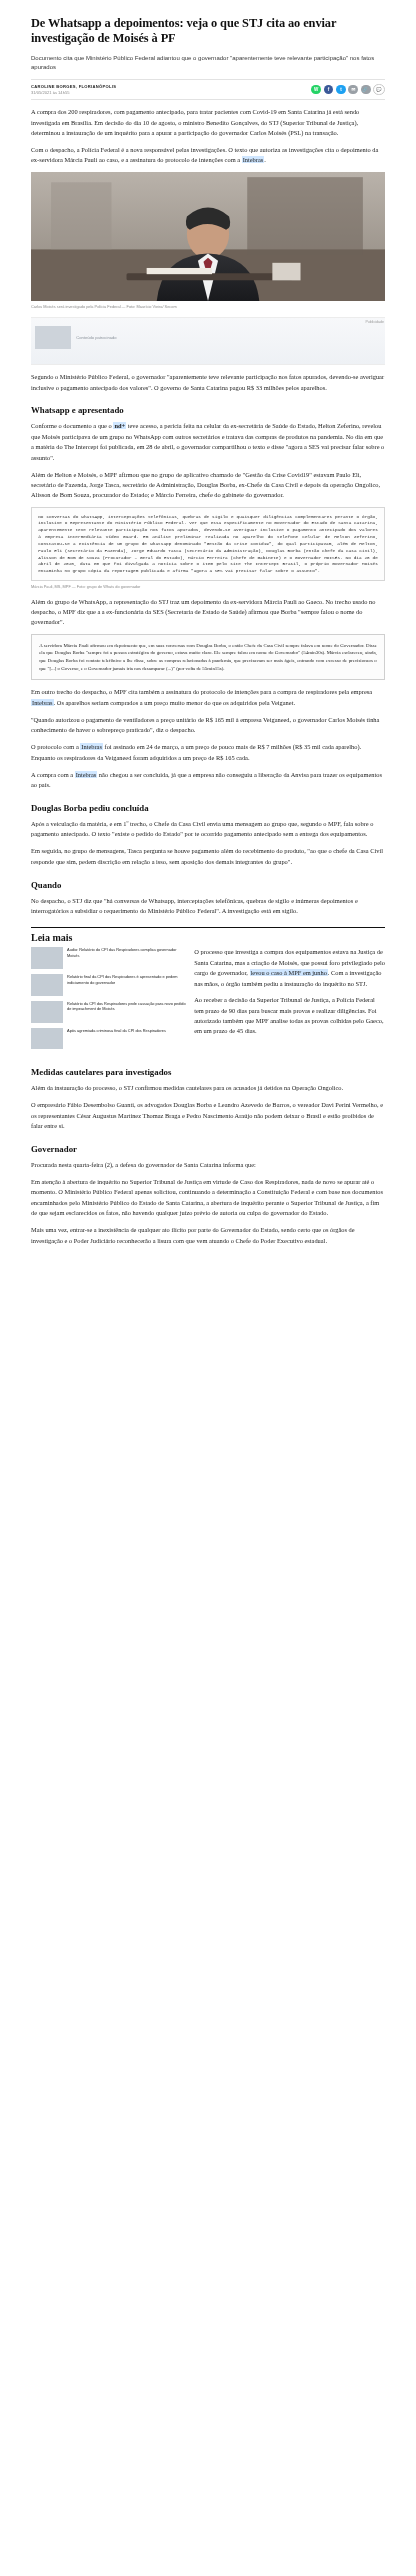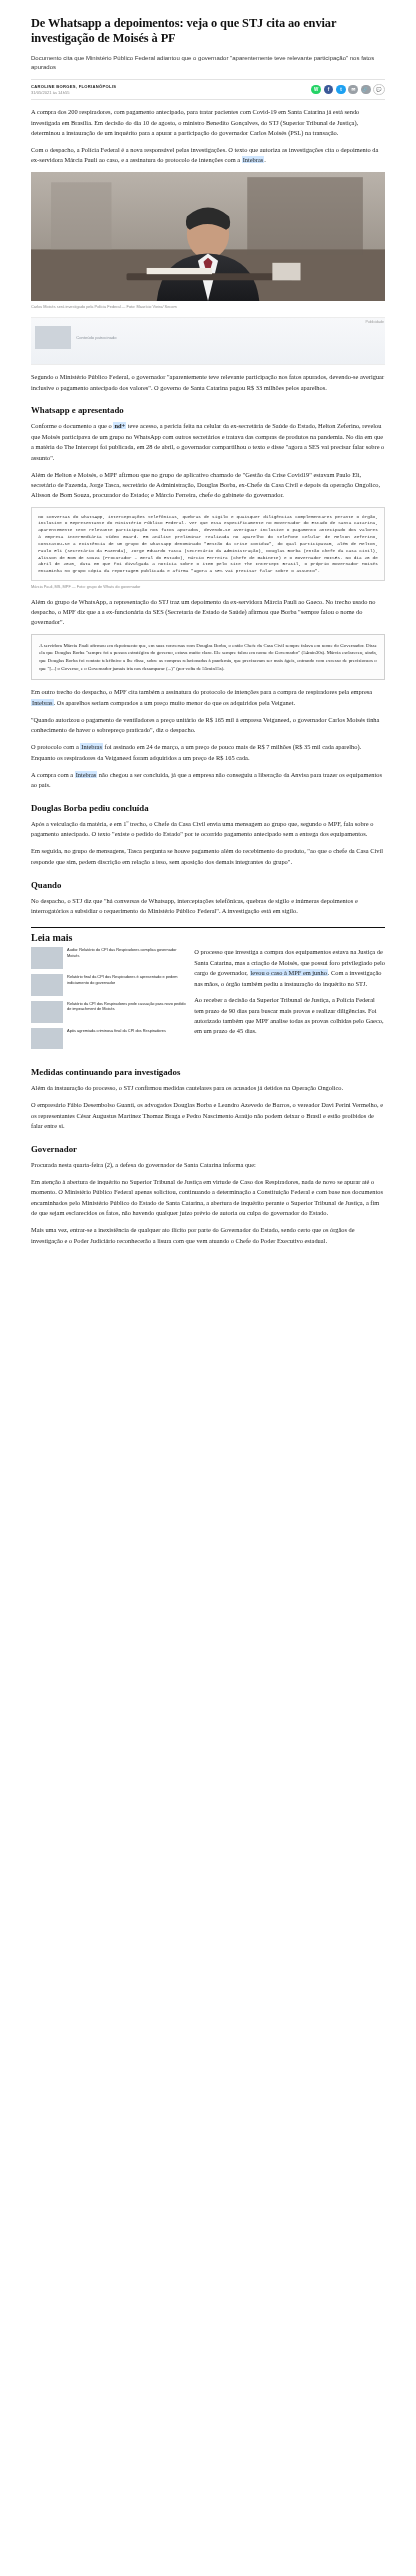--- a/index.html
+++ b/index.html
@@ -299,21 +299,21 @@
             <div class="leia-text">Após agremiada criminosa final da CPI dos Respiradores</div>
           </div>
         </div>
         <div class="leia-right">
           <p><span>O processo que investiga a compra dos equipamentos estava na Justiça de Santa Catarina, mas a criação de Moisés, que possui foro privilegiado pelo cargo de governador, </span><span class="hl-pill">levou o caso à MPF em junho</span><span>. Com a investigação nas mãos, o órgão também pediu a instauração do inquérito no STJ.</span></p>
           <p>Ao receber a decisão da Superior Tribunal de Justiça, a Polícia Federal tem prazo de 90 dias para buscar mais provas e realizar diligências. Foi autorizado também que MPF analise todas as provas colhidas pelo Gaeco, em um prazo de 45 dias.</p>
         </div>
       </div>
     </div>
 
-    <h2 class="section">Medidas continuando para investigados</h2>
+    <h2 class="section">Medidas cautelares para investigados</h2>
 
     <p class="body">Além da instauração do processo, o STJ confirmou medidas cautelares para os acusados já detidos na Operação Ongolico.</p>
     <p class="body">O empresário Fábio Desembolso Guanti, os advogados Douglas Borba e Leandro Azevedo de Barros, o vereador Davi Perini Vermelho, e os representantes César Augustus Martinez Thomaz Braga e Pedro Nascimento Araújo não podem deixar o Brasil e estão proibidos de falar entre si.</p>
 
     <h2 class="section">Governador</h2>
 
     <p class="body">Procurada nesta quarta-feira (2), a defesa do governador de Santa Catarina informa que:</p>
     <p class="body">Em atenção à abertura de inquérito no Superior Tribunal de Justiça em virtude de Caso dos Respiradores, nada de novo se apurar até o momento. O Ministério Público Federal apenas solicitou, continuando a determinação a Constituição Federal e com base nos documentos encaminhados pelo Ministério Público do Estado de Santa Catarina, a abertura de inquérito perante o Superior Tribunal de Justiça, a fim de que sejam esclarecidos os fatos, não havendo qualquer juízo prévio de autoria ou culpa do governador do Estado.</p>
     <p class="body">Mais uma vez, entrar-se a inexistência de qualquer ato ilícito por parte do Governador do Estado, sendo certo que os órgãos de investigação e o Poder Judiciário reconhecerão a lisura com que vem atuando o Chefe do Poder Executivo estadual.</p>
 

